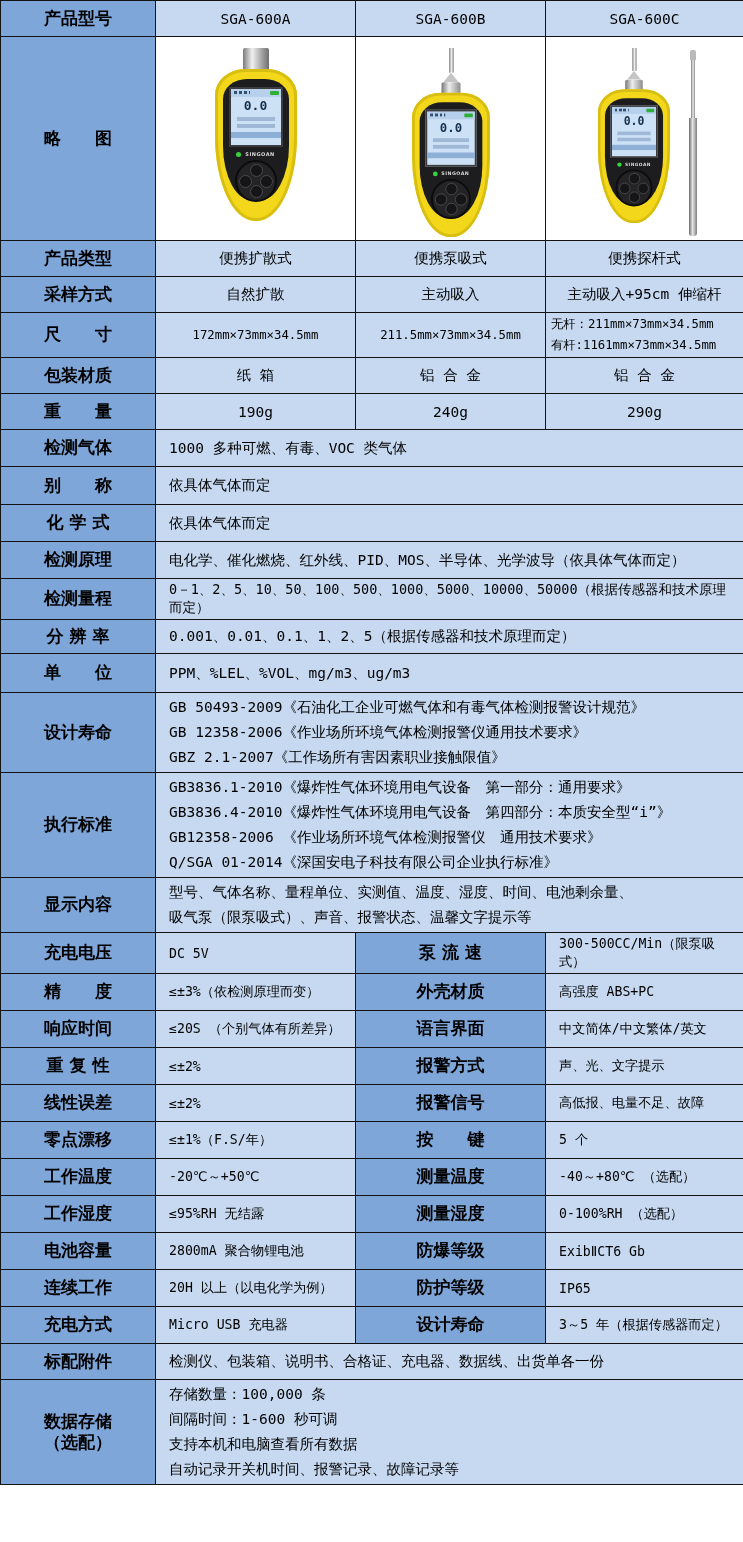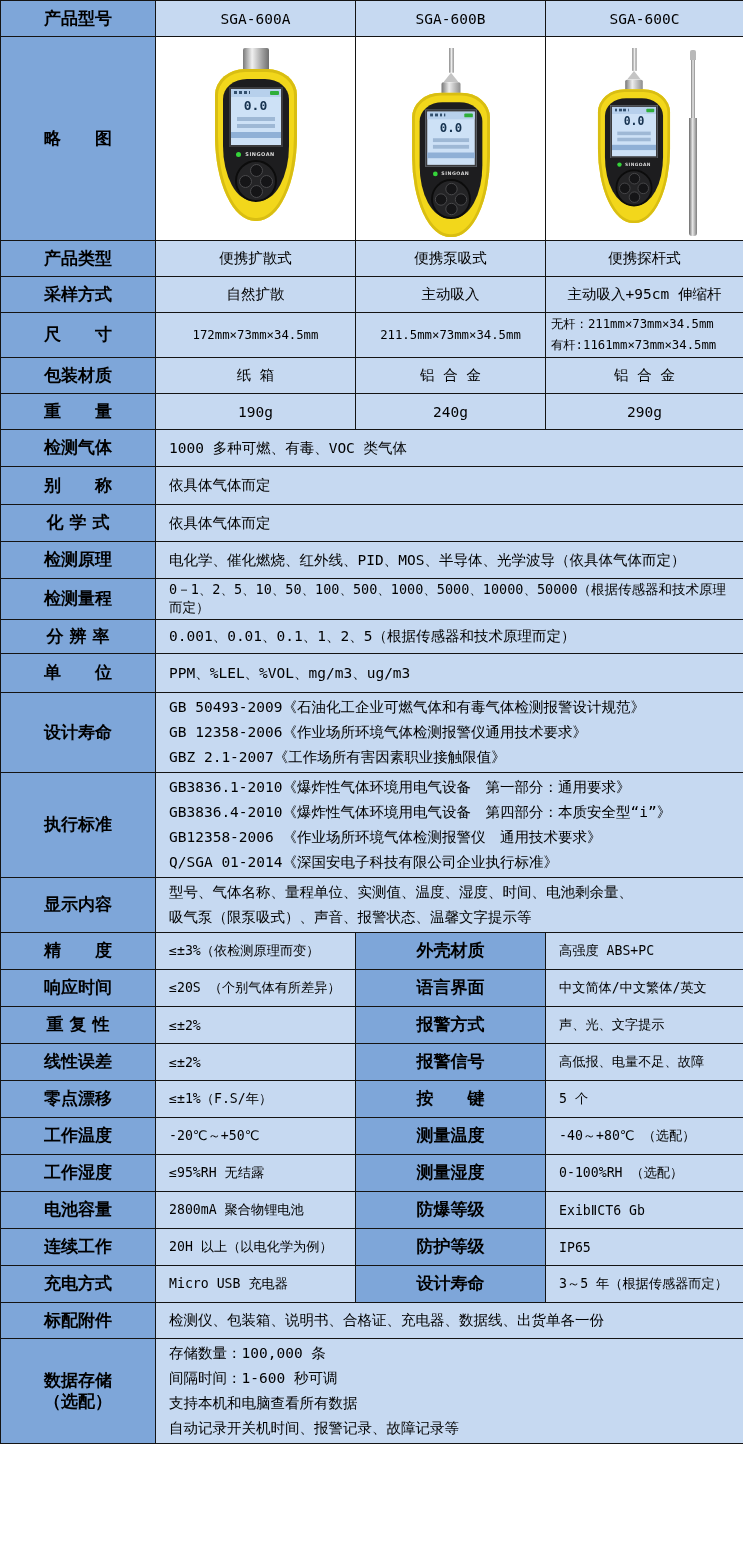--- a/index.html
+++ b/index.html
@@ -254,20 +254,26 @@
   </tr>
   <tr class="h52">
     <td class="hd">显示内容</td>
     <td class="vc pad lines" colspan="3">
       <div>型号、气体名称、量程单位、实测值、温度、湿度、时间、电池剩余量、</div>
       <div>吸气泵（限泵吸式）、声音、报警状态、温馨文字提示等</div>
     </td>
   </tr>
 
   <tr class="h37">
+    <td class="hd">充电电压</td>
+    <td class="vc pad pairv">DC 5V</td>
+    <td class="hd">泵 流 速</td>
+    <td class="vc pad pairv">300-500CC/Min（限泵吸式）</td>
+  </tr>
+  <tr class="h37">
     <td class="hd">精　　度</td>
     <td class="vc pad pairv">≤±3%（依检测原理而变）</td>
     <td class="hd">外壳材质</td>
     <td class="vc pad pairv">高强度 ABS+PC</td>
   </tr>
   <tr class="h37">
     <td class="hd">响应时间</td>
     <td class="vc pad pairv">≤20S （个别气体有所差异）</td>
     <td class="hd">语言界面</td>
     <td class="vc pad pairv">中文简体/中文繁体/英文</td>

